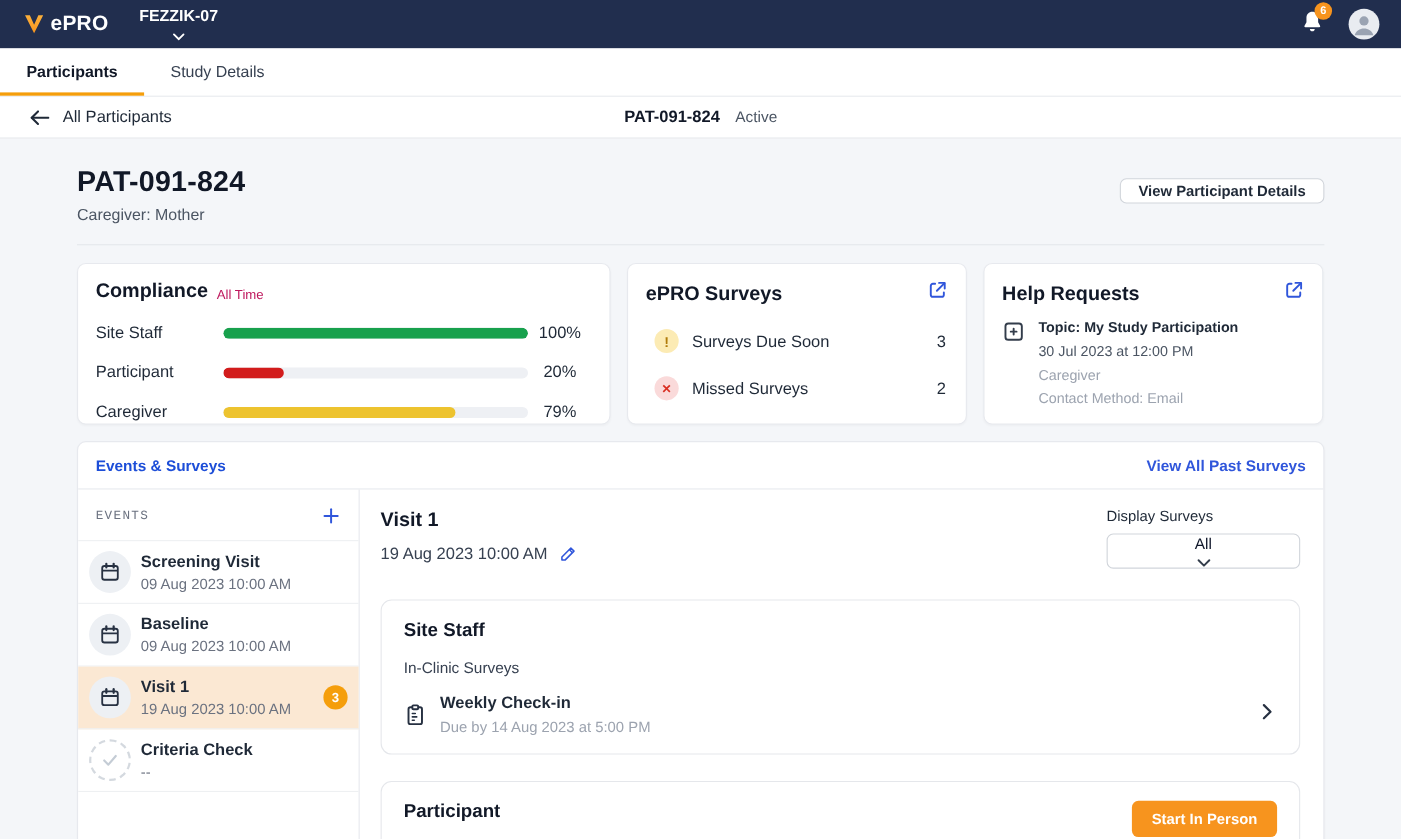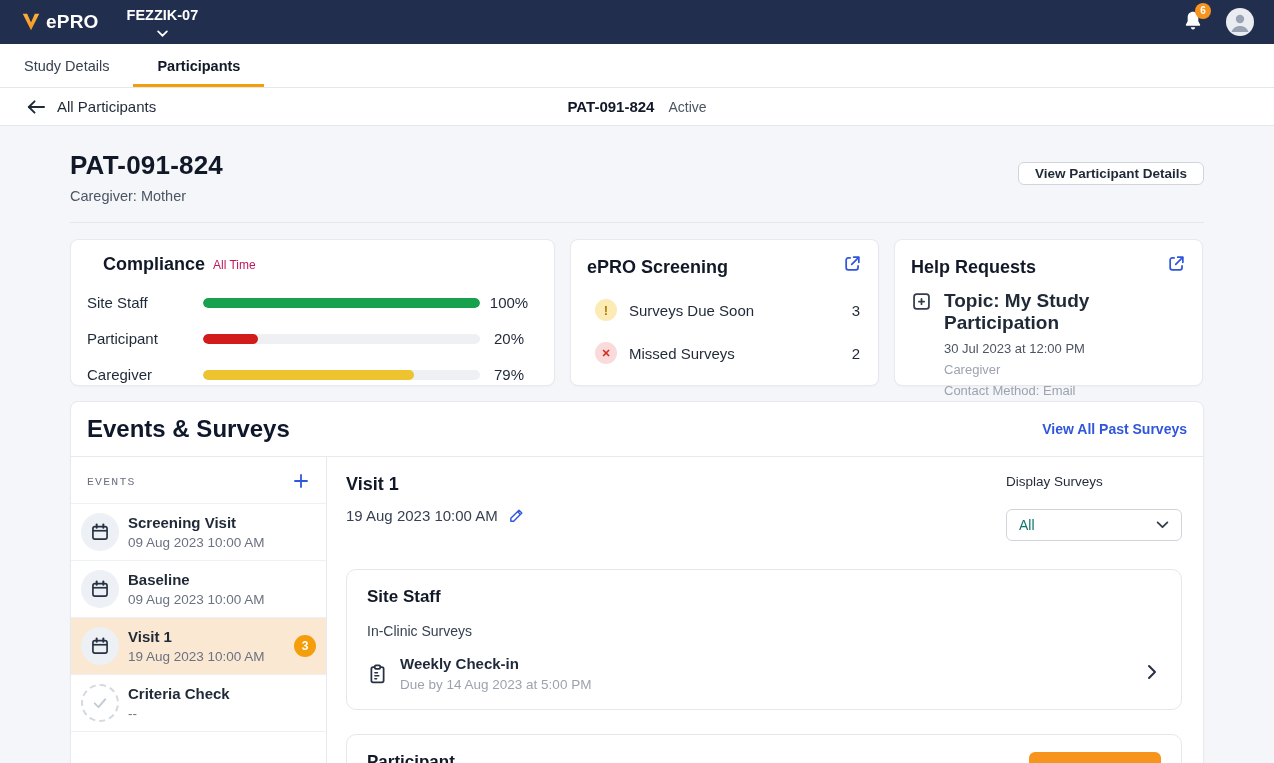--- a/index.html
+++ b/index.html
@@ -65,31 +65,31 @@
   .warn-row { display:flex; align-items:center; margin-top:21px; padding-left:8px; cursor:pointer; }
   .warn-ico { width:22px; height:22px; border-radius:50%; display:flex; align-items:center;
               justify-content:center; font-size:13px; font-weight:bold; margin-right:12px; }
   .warn-ico.due { background:#FCEBB4; color:#B07B0A; }
   .warn-ico.missed { background:#FADADA; color:#D92D20; font-size:11px; }
   .warn-label { font-size:15px; color:#1f2937; }
   .warn-count { margin-left:auto; font-size:15px; color:#1f2937; padding-right:2px; }
 
   .help { width:309px; height:147px; }
   .help-row { display:flex; margin-top:12px; gap:12px; }
-  .help-topic { font-size:19px; color:#1f2937; font-weight:600; }
+  .help-topic { font-size:13px; color:#1f2937; font-weight:600;text-align:center; }
   .help-line1 { margin-top:7px; font-size:13px; color:#4b5563; }
   .help-line2 { margin-top:6px; font-size:13px; color:#9ca3af; }
   .icon-btn { cursor:pointer; background:none; border:none; padding:0; line-height:0; }
 
   
   .events-card { margin-top:15px; background:#fff; border:1px solid #e7e9ee; border-radius:8px;
                  box-shadow:0 1px 2px rgba(16,24,40,.03); overflow:hidden; }
   .ev-header { display:flex; align-items:center; justify-content:space-between;
                padding:13px 16px; border-bottom:1px solid #e7e9ee; }
-  .ev-title { font-size:24px; font-weight:bold; color:#0f172a; }
+  .ev-title { font-size:14px; font-weight:bold; color:#1d4ed8; }
   .link { font-size:14px; font-weight:bold; color:#3056DB; text-decoration:none; cursor:pointer; }
 
   .ev-body { display:flex; min-height:327px; }
   .ev-left { width:256px; border-right:1px solid #e7e9ee; }
   .ev-left-head { display:flex; align-items:center; justify-content:space-between;
                   padding:15px 16px 13px; border-bottom:1px solid #eef0f2;font-family:Liberation Mono, monospace; }
   .ev-left-label { font-size:11.5px; letter-spacing:1.2px; color:#6b7280; }
   .event-item { display:flex; align-items:center; gap:9px; height:57px; padding:0 10px;
                 border-bottom:1px solid #eef0f2; cursor:pointer; position:relative; }
   .event-item.selected { background:#FBE8D3; }
@@ -101,23 +101,23 @@
   .ev-badge { position:absolute; right:10px; top:50%; transform:translateY(-50%); min-width:22px; height:22px;
               border-radius:11px; background:#F59E0B; color:#fff; font-size:12px; font-weight:bold;
               display:flex; align-items:center; justify-content:center; }
 
   .ev-right { flex:1; padding:17px 21px 20px 19px; }
   .detail-top { display:flex; justify-content:space-between; }
   .detail-title { font-size:18px; font-weight:bold; color:#111827; }
   .detail-dt-row { margin-top:12px; display:flex; align-items:center; gap:10px; }
   .detail-dt { font-size:15px; color:#374151; }
   .filter-label { font-size:13.5px; color:#1f2937; }
-  .filter-select { margin-top:20px; width:176px; height:32px; border:1px solid #d1d5db; border-radius:6px;
+  .filter-select { margin-top:8px; width:176px; height:32px; border:1px solid #d1d5db; border-radius:6px;
                    background:#fff; display:flex; align-items:center; justify-content:space-between;
-                   padding:0 12px; font-size:14px; color:#0f766e; cursor:pointer; }
+                   padding:0 12px; font-size:14px; color:#0f172a; cursor:pointer;flex-direction:column; }
 
   .inner-card { border:1px solid #e5e7eb; border-radius:10px; padding:17px 20px; background:#fff; }
   .inner-card.site { margin-top:28px; }
   .inner-card.participant { margin-top:24px; height:95px; overflow:hidden; }
   .inner-title { font-size:17px; font-weight:bold; color:#111827; }
   .inner-sub { margin-top:16px; font-size:14px; color:#374151; }
   .inner-head-row { display:flex; justify-content:space-between; align-items:flex-start; }
   .survey-row { display:flex; align-items:center; gap:12px; margin-top:16px; cursor:pointer; }
   .survey-name { font-size:15px; font-weight:600; color:#1f2937; }
   .survey-due { margin-top:5px; font-size:13.5px; color:#9ca3af; }
@@ -158,25 +158,25 @@
     <div class="avatar">
       <svg width="28" height="28" viewBox="0 0 28 28">
         <circle cx="14" cy="11" r="4.2" fill="#9aa3b2"></circle>
         <path d="M5.5 24c1.3-4 4.6-6 8.5-6s7.2 2 8.5 6z" fill="#9aa3b2"></path>
       </svg>
     </div>
   </div>
 </div>
 
 <div class="tabbar">
+  <div class="tab active">
+    <span>Participants</span>
+  </div>
   <div class="tab">
     <span>Study Details</span>
-  </div>
-  <div class="tab active">
-    <span>Participants</span>
   </div>
 </div>
 
 <div class="crumbbar">
   <div class="crumb-center">
     <span class="crumb-id">PAT-091-824</span>
     <span class="crumb-status">Active</span>
   </div>
   <div class="crumb-back">
     <svg width="19" height="16" viewBox="0 0 20 16">
@@ -194,21 +194,21 @@
       <div class="page-title">PAT-091-824</div>
       <div class="page-sub">Caregiver: Mother</div>
     </div>
     <button class="btn-outline">View Participant Details</button>
   </div>
   <div class="head-divider"></div>
 
   <div class="cards-row">
 
     <div class="card compliance card-pad">
-      <div style="display:flex; align-items:center;margin-left:16px;">
+      <div style="display:flex; align-items:flex-end;">
         <span class="card-title">Compliance</span>
         <span class="card-title-sub">All Time</span>
       </div>
       <div class="comp-row">
         <span class="comp-label">Site Staff</span>
         <div class="comp-track">
             <div class="comp-fill" style="width: 100%; background: rgb(24, 161, 77);"></div>
           </div>
         <span class="comp-pct">100%</span>
       </div>
@@ -223,21 +223,21 @@
         <span class="comp-label">Caregiver</span>
         <div class="comp-track">
             <div class="comp-fill" style="width: 76%; background: rgb(237, 195, 47);"></div>
           </div>
         <span class="comp-pct">79%</span>
       </div>
     </div>
 
     <div class="card warnings card-pad">
       <div class="card-title-row">
-        <span class="card-title">ePRO Screening</span>
+        <span class="card-title">ePRO Surveys</span>
         <button class="icon-btn">
           <svg width="19" height="19" viewBox="0 0 24 24">
             <path d="M9 5H6.5C5.1 5 4 6.1 4 7.5v10C4 18.9 5.1 20 6.5 20h10c1.4 0 2.5-1.1 2.5-2.5V15" fill="none" stroke="#3056DB" stroke-width="2.2" stroke-linecap="round"></path>
             <polyline points="13.5,4 20,4 20,10.5" fill="none" stroke="#3056DB" stroke-width="2.2" stroke-linecap="round" stroke-linejoin="round"></polyline>
             <line x1="11" y1="13" x2="19.5" y2="4.5" stroke="#3056DB" stroke-width="2.2" stroke-linecap="round"></line>
           </svg>
         </button>
       </div>
       <div class="warn-row">
         <span class="warn-ico due">!</span>

